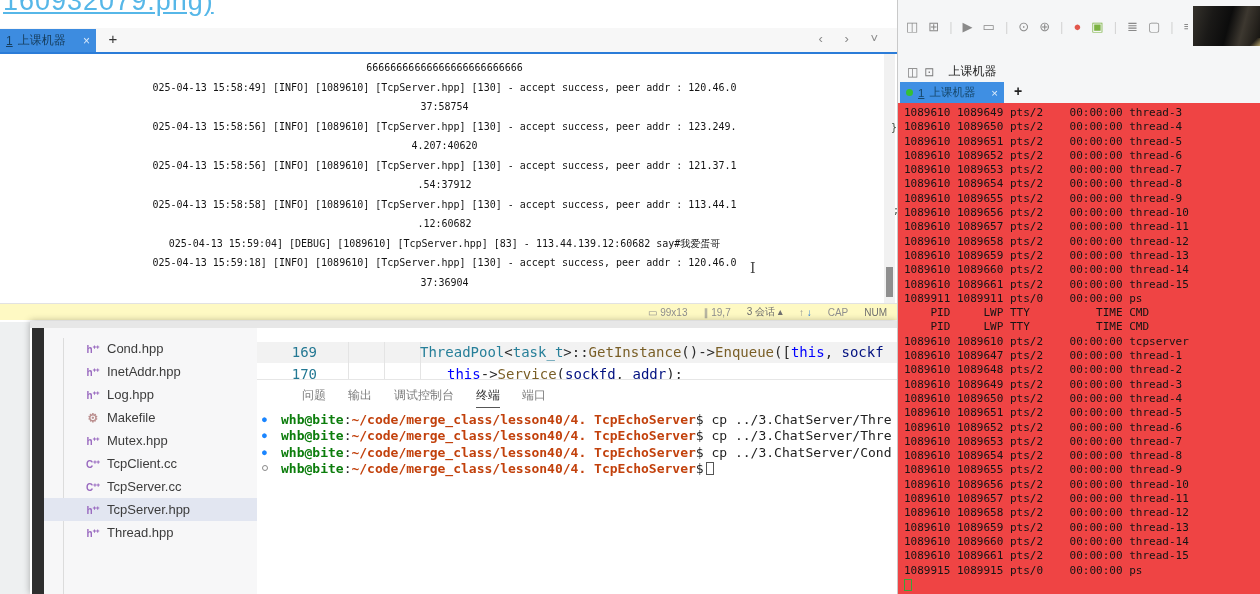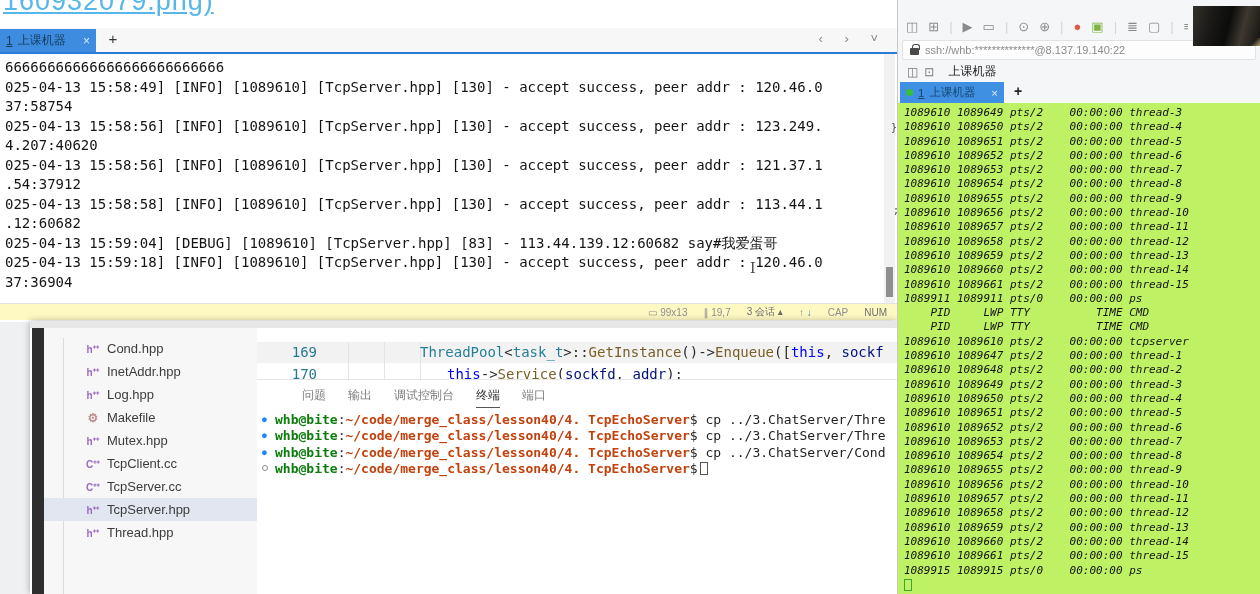--- a/index.html
+++ b/index.html
@@ -16,21 +16,21 @@
   #xshell { position:absolute; left:0; top:28px; width:897px; height:292px; background:#fff; z-index:2; }
   #xshell .tabbar { position:absolute; left:0; top:0; width:100%; height:24px; background:#f7f7f7; }
   #xshell .tab { position:absolute; left:0; top:1px; width:96px; height:23px; background:#3d8ce0;
     display:flex; align-items:center; padding:0 6px; gap:5px; font-size:12px; color:#173f60; }
   #xshell .tab .idx { text-decoration:underline; }
   #xshell .tab .close { margin-left:auto; color:#d9eafb; font-size:12px; }
   #xshell .newtab { position:absolute; left:104px; top:2px; font-size:15px; color:#333; width:18px; text-align:center; }
   #xshell .winctrl { position:absolute; right:10px; top:3px; font-size:13px; color:#8a8a8a; letter-spacing:9px; }
   #xshell .blueline { position:absolute; left:0; top:24px; width:100%; height:2px; background:#2b7cd8; }
   #xshell .term-body { position:absolute; left:0; top:26px; width:884px; height:249px; background:#fff;
-    padding:4px 0 0 5px; font-size:14px; line-height:19.5px; color:#141414; white-space:pre; overflow:hidden; }
+    padding:4px 0 0 5px; font-size:10px; line-height:19.5px; color:#141414; white-space:pre; overflow:hidden;text-align:center; }
   #xshell .ibeam { position:absolute; left:750px; top:232px; font-family:"DejaVu Serif",serif;
     font-size:14px; color:#444; z-index:3; }
   #xshell .scrollbar { position:absolute; right:2px; top:26px; width:11px; height:249px; background:#f1f1f1; }
   #xshell .thumb { position:absolute; left:2px; bottom:6px; width:7px; height:30px; background:#8f8f8f; }
   #xshell .statusbar { position:absolute; left:0; top:275px; width:100%; height:17px; background:#fef9c3;
     border-top:1px solid #e2e2e2; display:flex; justify-content:flex-end; align-items:center;
     gap:16px; padding-right:10px; font-size:10px; color:#8e8e8e; }
   #xshell .statusbar .dark { color:#6f6f6f; }
   #xshell .statusbar .blue { color:#2b7cd8; }
 
@@ -67,21 +67,21 @@
   #vscode .ptab { padding-bottom:3px; }
   #vscode .ptab.active { color:#333; border-bottom:1.5px solid #555; }
   #vscode .vterm { position:absolute; left:5px; top:31px; right:0; bottom:0; overflow:hidden; }
   #vscode .tline { height:16.5px; display:flex; align-items:center; font-size:13px;
     font-family:"DejaVu Sans Mono",monospace; white-space:pre; color:#222; }
   #vscode .dot { width:13px; flex:none; font-size:8px; }
   #vscode .dot.filled { color:#1a85ff; }
   #vscode .dot.hollow { color:transparent; }
   #vscode .dot.hollow i { display:inline-block; width:6px; height:6px; border:1px solid #8a8a8a;
     border-radius:50%; }
-  #vscode .u { color:#0c7d0c; font-weight:bold; }
+  #vscode .u { color:#0c7d0c; font-weight:bold;margin-left:6px; }
   #vscode .p { color:#c2410c; font-weight:bold; }
   #vscode .tcur { display:inline-block; width:8px; height:13px; border:1px solid #555; margin-left:2px; vertical-align:middle; }
 
   
   #remote { position:absolute; left:897px; top:0; width:363px; height:594px; background:#f5f6f7;
     border-left:1px solid #c9c9c9; z-index:5; }
   #remote .rtoolbar { position:absolute; left:8px; top:16px; right:72px; height:20px; display:flex;
     gap:10px; align-items:center; font-size:13px; color:#8a8a8a; overflow:hidden; }
   #remote .rtoolbar .sep { color:#d5d5d5; }
   #remote .addrbar { position:absolute; left:4px; top:40px; right:4px; height:20px; background:#fdfdfd;
@@ -93,21 +93,21 @@
   #remote .sessrow { position:absolute; left:9px; top:63px; display:flex; gap:8px; align-items:center;
     font-size:12px; color:#222; }
   #remote .sessrow .sic { color:#777; font-size:12px; }
   #remote .rtabrow { position:absolute; left:0; top:82px; right:0; height:21px; }
   #remote .rtab { position:absolute; left:2px; top:0; width:104px; height:21px; background:#3f8fe3;
     display:flex; align-items:center; gap:5px; padding:0 6px; font-size:11.5px; color:#17486c; }
   #remote .rtab .gdot { width:7px; height:7px; border-radius:50%; background:#35c035; flex:none; }
   #remote .rtab .idx { text-decoration:underline; }
   #remote .rtab .close { margin-left:auto; color:#e2f0fc; }
   #remote .rnewtab { position:absolute; left:116px; top:1px; font-size:14px; font-weight:bold; color:#222; }
-  #remote .rterm { position:absolute; left:0; top:103px; right:0; bottom:0; background:#bef264; overflow:hidden;font-style:italic; }
+  #remote .rterm { position:absolute; left:0; top:103px; right:0; bottom:0; background:#ef4444; overflow:hidden; }
   #remote .rterm pre { margin:3px 0 0 6px; font-family:"DejaVu Sans Mono",monospace;
     font-size:11px; line-height:14.3px; color:#141414; }
   #remote .rcursor { display:block; width:8px; height:12px; border:1px solid #3aa33a; margin:1px 0 0 6px; }
 
   
   #webcam { position:absolute; left:1193px; top:6px; width:67px; height:40px; z-index:6;
     background:linear-gradient(105deg,#35322c 0%,#1a1917 28%,#0c0c0c 52%,#3d3830 72%,#14120f 100%); }
   #webcam:after { content:""; position:absolute; right:0; bottom:0; width:10px; height:8px;
     background:linear-gradient(135deg, transparent 40%, #b3a069 100%); }
 
@@ -240,24 +240,20 @@
         <span>⊕</span>
         <span class="sep">|</span>
         <span style="color: rgb(226, 87, 76);">●</span>
         <span style="color: rgb(124, 179, 66);">▣</span>
         <span class="sep">|</span>
         <span>≣</span>
         <span>▢</span>
         <span class="sep">|</span>
         <span>≡</span>
       </div>
-    <div class="addrbar">
-      <span class="lock"></span>
-      <span>ssh://whb:**************@8.137.19.140:22</span>
-    </div>
     <div class="sessrow">
       <span class="sic" id="session-icons"><span style="margin-right: 6px;">◫</span><span style="margin-right: 6px;">⊡</span></span>
       <span>上课机器</span>
     </div>
     <div class="rtabrow">
       <div class="rtab">
         <span class="gdot"></span>
         <span class="idx">1</span>
         <span>上课机器</span>
         <span class="close">×</span>

